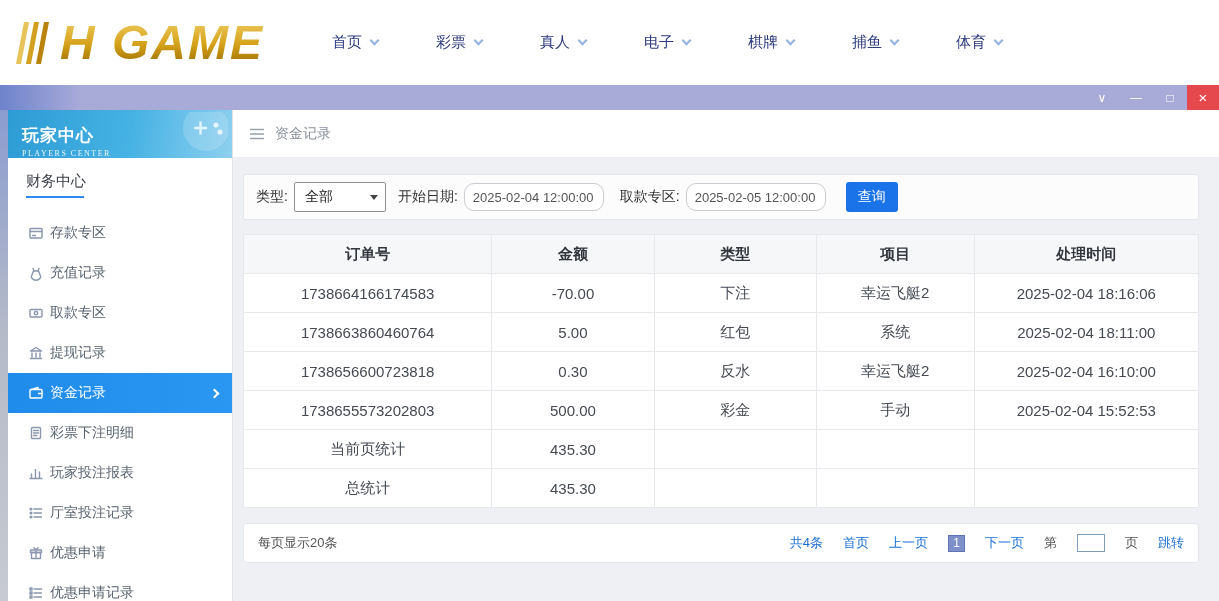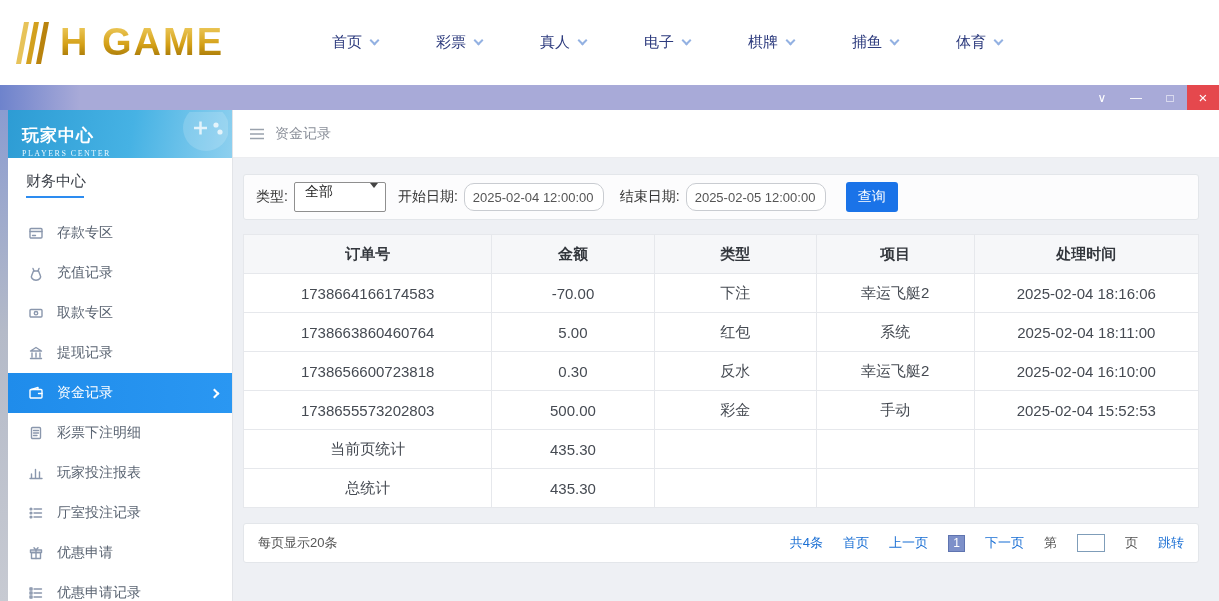--- a/index.html
+++ b/index.html
@@ -2,21 +2,21 @@
 <html><head>
 <meta charset="utf-8">
 <style>
   * { box-sizing: border-box; margin: 0; padding: 0; }
   body { font-family: "Liberation Sans", "DejaVu Sans", sans-serif; }
   .stage { position: relative; width: 1219px; height: 601px; overflow: hidden; background: #eef0f4; }
 
   
   .top-header { position: absolute; top: 0; left: 0; right: 0; height: 85px; background: #fff; display: flex; align-items: center; }
   .logo { display: flex; align-items: center; gap: 6px; margin-left: 14px; width: 280px; cursor: pointer; }
-  .logo-text { font-size: 38px; font-weight: bold; letter-spacing: 2px; color: #c9971c; white-space: nowrap; }
+  .logo-text { font-size: 48px; font-weight: bold; font-style: italic; letter-spacing: 2px; color: #c9971c; white-space: nowrap; }
   @supports (-webkit-background-clip: text) {
     .logo-text { background: linear-gradient(180deg, #f3d36c 0%, #d4a017 55%, #8f6400 100%); -webkit-background-clip: text; background-clip: text; color: transparent; }
   }
   .main-nav { display: flex; gap: 58px; margin-left: 38px; }
   .nav-item { display: flex; align-items: center; gap: 9px; font-size: 15px; color: #2c3a7d; cursor: pointer; text-decoration: none; white-space: nowrap; }
   .nav-caret { width: 7px; height: 7px; border-right: 2px solid #93b1e2; border-bottom: 2px solid #93b1e2; transform: rotate(45deg); margin-top: -4px; }
 
   
   .titlebar { position: absolute; top: 85px; left: 0; right: 0; height: 25px;
     background: linear-gradient(90deg, #6e83cc 0px, #a8aad8 80px, #a8aad8 100%); display: flex; justify-content: flex-end; }
@@ -30,34 +30,34 @@
 
   
   .sidebar { width: 225px; background: #fff; border-right: 1px solid #e2e4e8; overflow: hidden; flex: none; }
   .sb-header { height: 48px; background: linear-gradient(100deg, #2d9cd4 0%, #46b2e4 55%, #8ed0ef 100%); display: flex; align-items: flex-end; padding: 0 14px; position: relative; overflow: hidden; }
   .sb-title { color: #fff; font-size: 17px; font-weight: bold; letter-spacing: 1px; }
   .sb-sub { color: #e8f7ff; font-size: 8px; letter-spacing: 1.5px; margin-top: 2px; font-family: Liberation Serif, serif; }
   .sb-deco { position: absolute; right: 4px; top: 2px; }
   .sb-section { height: 47px; display: flex; align-items: center; padding: 0 18px; font-size: 15px; color: #3a3f47; position: relative; }
   .sb-section::after { content: ""; position: absolute; left: 18px; bottom: 7px; width: 58px; height: 2px; background: #2d8cf0; }
   .sb-menu { list-style: none; margin-top: 8px; }
-  .sb-item { height: 40px; display: flex; align-items: center; gap: 13px; padding: 0 14px 0 20px; font-size: 14px; color: #5a6472; cursor: pointer; position: relative; }
+  .sb-item { height: 40px; display: flex; align-items: center; gap: 6px; padding: 0 14px 0 20px; font-size: 14px; color: #5a6472; cursor: pointer; position: relative; }
   .sb-item svg { width: 16px; height: 16px; stroke: #8a97ad; fill: none; stroke-width: 1.4; stroke-linecap: round; stroke-linejoin: round; flex: none; }
   .sb-item.active { background: linear-gradient(90deg, #1f8ceb, #2a97f2); color: #fff; }
   .sb-item.active svg { stroke: #fff; }
   .arrow-right { position: absolute; right: 14px; width: 7px; height: 7px; border-top: 2px solid #fff; border-right: 2px solid #fff; transform: rotate(45deg); }
 
   
   .content { flex: 1; min-width: 0; display: flex; flex-direction: column; }
   .breadcrumb-bar { height: 48px; background: #fff; display: flex; align-items: center; gap: 10px; padding: 0 16px; color: #8a8f99; font-size: 14px; border-bottom: 1px solid #ecedf0; }
   .panel-area { flex: 1; padding: 16px 20px 0 10px; }
 
   .filter-panel { background: #fcfcfd; border: 1px solid #e3e6ea; border-radius: 3px; height: 46px; display: flex; align-items: center; padding: 0 12px; font-size: 14px; color: #333; }
   .flabel { white-space: nowrap; }
-  .select-box { width: 92px; height: 30px; border: 1px solid #8f8f8f; border-radius: 2px; background: #fff; display: flex; justify-content: space-between; padding: 0 7px 0 10px; margin: 0 12px 0 6px; cursor: pointer; font-size: 14px; color: #222; }
+  .select-box { width: 92px; height: 30px; border: 1px solid #8f8f8f; border-radius: 2px; background: #fff; display: flex; align-items: center; justify-content: space-between; padding: 0 7px 0 10px; margin: 0 12px 0 6px; cursor: pointer; font-size: 14px; color: #222; }
   .select-caret { width: 0; height: 0; border-left: 4px solid transparent; border-right: 4px solid transparent; border-top: 5px solid #444; }
   .date-input { width: 140px; height: 28px; border: 1px solid #c9ccd1; border-radius: 10px; padding: 0 8px; font-size: 13px; color: #555; margin: 0 16px 0 6px; font-family: inherit; }
   .query-btn { width: 52px; height: 30px; background: #1a73e8; color: #fff; border: none; border-radius: 3px; font-size: 14px; cursor: pointer; margin-left: 4px; }
 
   .data-table { width: 100%; border-collapse: collapse; background: #fff; margin-top: 14px; border: 1px solid #dfe1e6; }
   .data-table th, .data-table td { border: 1px solid #e6e8ec; height: 39px; text-align: center; font-size: 15px; color: #454a52; font-weight: normal; }
   .data-table th { background: #f6f7f9; font-weight: bold; color: #33373d; }
 
   .footer-bar { margin-top: 15px; background: #fff; border: 1px solid #e3e6ea; border-radius: 3px; height: 40px; display: flex; align-items: center; justify-content: space-between; padding: 0 14px; font-size: 13px; color: #555; }
   .pager { display: flex; align-items: center; gap: 20px; }
@@ -242,21 +242,21 @@
       <div class="panel-area">
 
         <div class="filter-panel">
           <span class="flabel">类型:</span>
           <div class="select-box">
             <span>全部</span>
             <i class="select-caret"></i>
           </div>
           <span class="flabel">开始日期:</span>
           <input class="date-input" type="text" value="2025-02-04 12:00:00" style="">
-          <span class="flabel">结束日期:</span>
+          <span class="flabel">取款专区:</span>
           <input class="date-input" type="text" value="2025-02-05 12:00:00" style="">
           <button class="query-btn">查询</button>
         </div>
 
         <table class="data-table">
           <colgroup>
               <col style="width:26%">
               <col style="width:17%">
               <col style="width:17%">
               <col style="width:16.5%">

